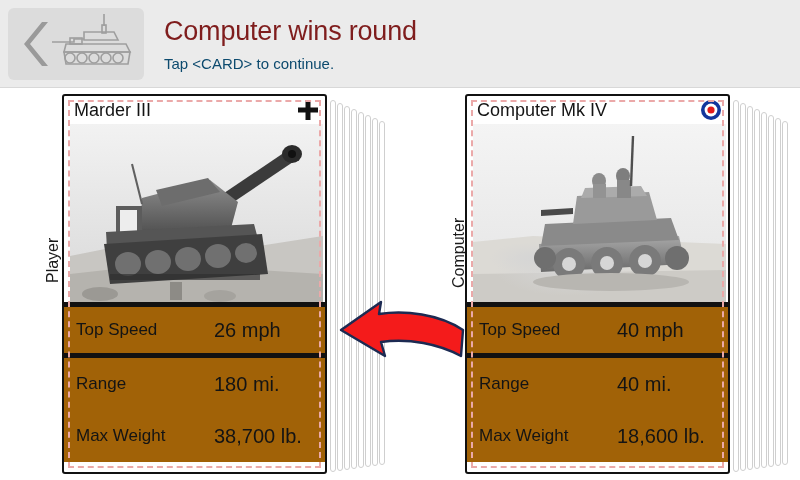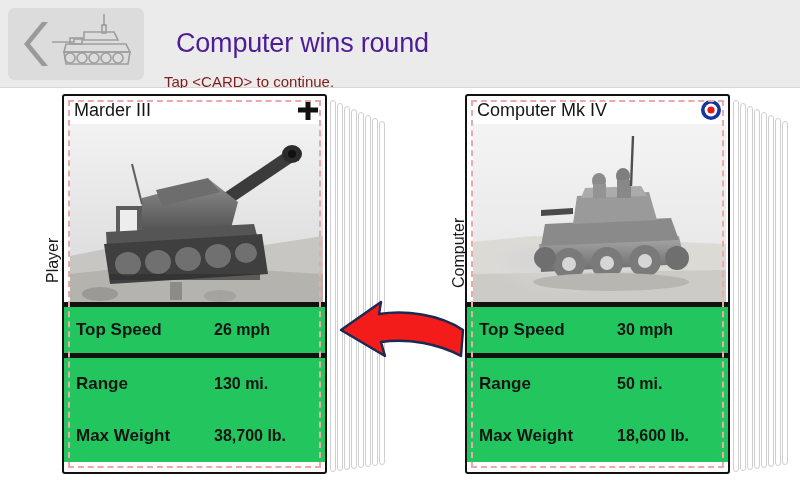--- a/index.html
+++ b/index.html
@@ -35,30 +35,30 @@
   #app-icon-box svg { display: block; }
 
   #title-block {
     position: absolute;
     left: 164px; top: 14px;
     width: 620px;
   }
   #screen-title {
     font-size: 27px;
     line-height: 34px;
-    color: #4c1d95;
+    color: #7f1d1d;
     font-weight: normal;
     letter-spacing: -0.2px;
-    margin: 12px;
+    margin: 0;
     white-space: nowrap;
   }
   #screen-subtitle {
     font-size: 15px;
     line-height: 20px;
-    color: #7f1d1d;
+    color: #0c4a6e;
     margin: 6px 0 0 0;
     white-space: nowrap;
   }
 
   
   #play-area {
     position: absolute;
     left: 0; top: 88px;
     width: 800px;
     height: 392px;
@@ -153,39 +153,38 @@
     left: 0; top: 206px;
     width: 100%;
     z-index: 3;
   }
   .stat-row {
     position: relative;
     height: 52px;
     box-sizing: border-box;
     display: flex;
     align-items: center;
-    background: #22c55e;
-    font-weight: bold;
+    background: #a16207;
   }
   .stat-row.highlight {
     border-top: 5px solid #111111;
     border-bottom: 5px solid #111111;
     height: 56px;
   }
   .stat-name {
     position: absolute;
     left: 12px;
     font-size: 17px;
     color: #141414;
     white-space: nowrap;
   }
   .stat-value {
     position: absolute;
     left: 150px;
-    font-size: 16px;
+    font-size: 20px;
     color: #141414;
     white-space: nowrap;
   }
 
   
   #transfer-arrow {
     position: absolute;
     left: 335px; top: 212px;
     width: 130px; height: 68px;
     z-index: 6;
@@ -306,21 +305,21 @@
         </svg>
       </div>
 
       <div class="stats">
         <div class="stat-row highlight">
           <span class="stat-name">Top Speed</span>
           <span class="stat-value">26 mph</span>
         </div>
         <div class="stat-row">
           <span class="stat-name">Range</span>
-          <span class="stat-value">130 mi.</span>
+          <span class="stat-value">180 mi.</span>
         </div>
         <div class="stat-row">
           <span class="stat-name">Max Weight</span>
           <span class="stat-value">38,700 lb.</span>
         </div>
       </div>
 
     </div>
   </div>
 
@@ -403,25 +402,25 @@
             <circle cx="72" cy="134" r="11" fill="#6f6f6f"></circle>
           </g>
 
           <ellipse cx="138" cy="158" rx="78" ry="9" fill="#b8b6b1"></ellipse>
         </svg>
       </div>
 
       <div class="stats">
         <div class="stat-row highlight">
           <span class="stat-name">Top Speed</span>
-          <span class="stat-value">30 mph</span>
+          <span class="stat-value">40 mph</span>
         </div>
         <div class="stat-row">
           <span class="stat-name">Range</span>
-          <span class="stat-value">50 mi.</span>
+          <span class="stat-value">40 mi.</span>
         </div>
         <div class="stat-row">
           <span class="stat-name">Max Weight</span>
           <span class="stat-value">18,600 lb.</span>
         </div>
       </div>
 
     </div>
   </div>
 

